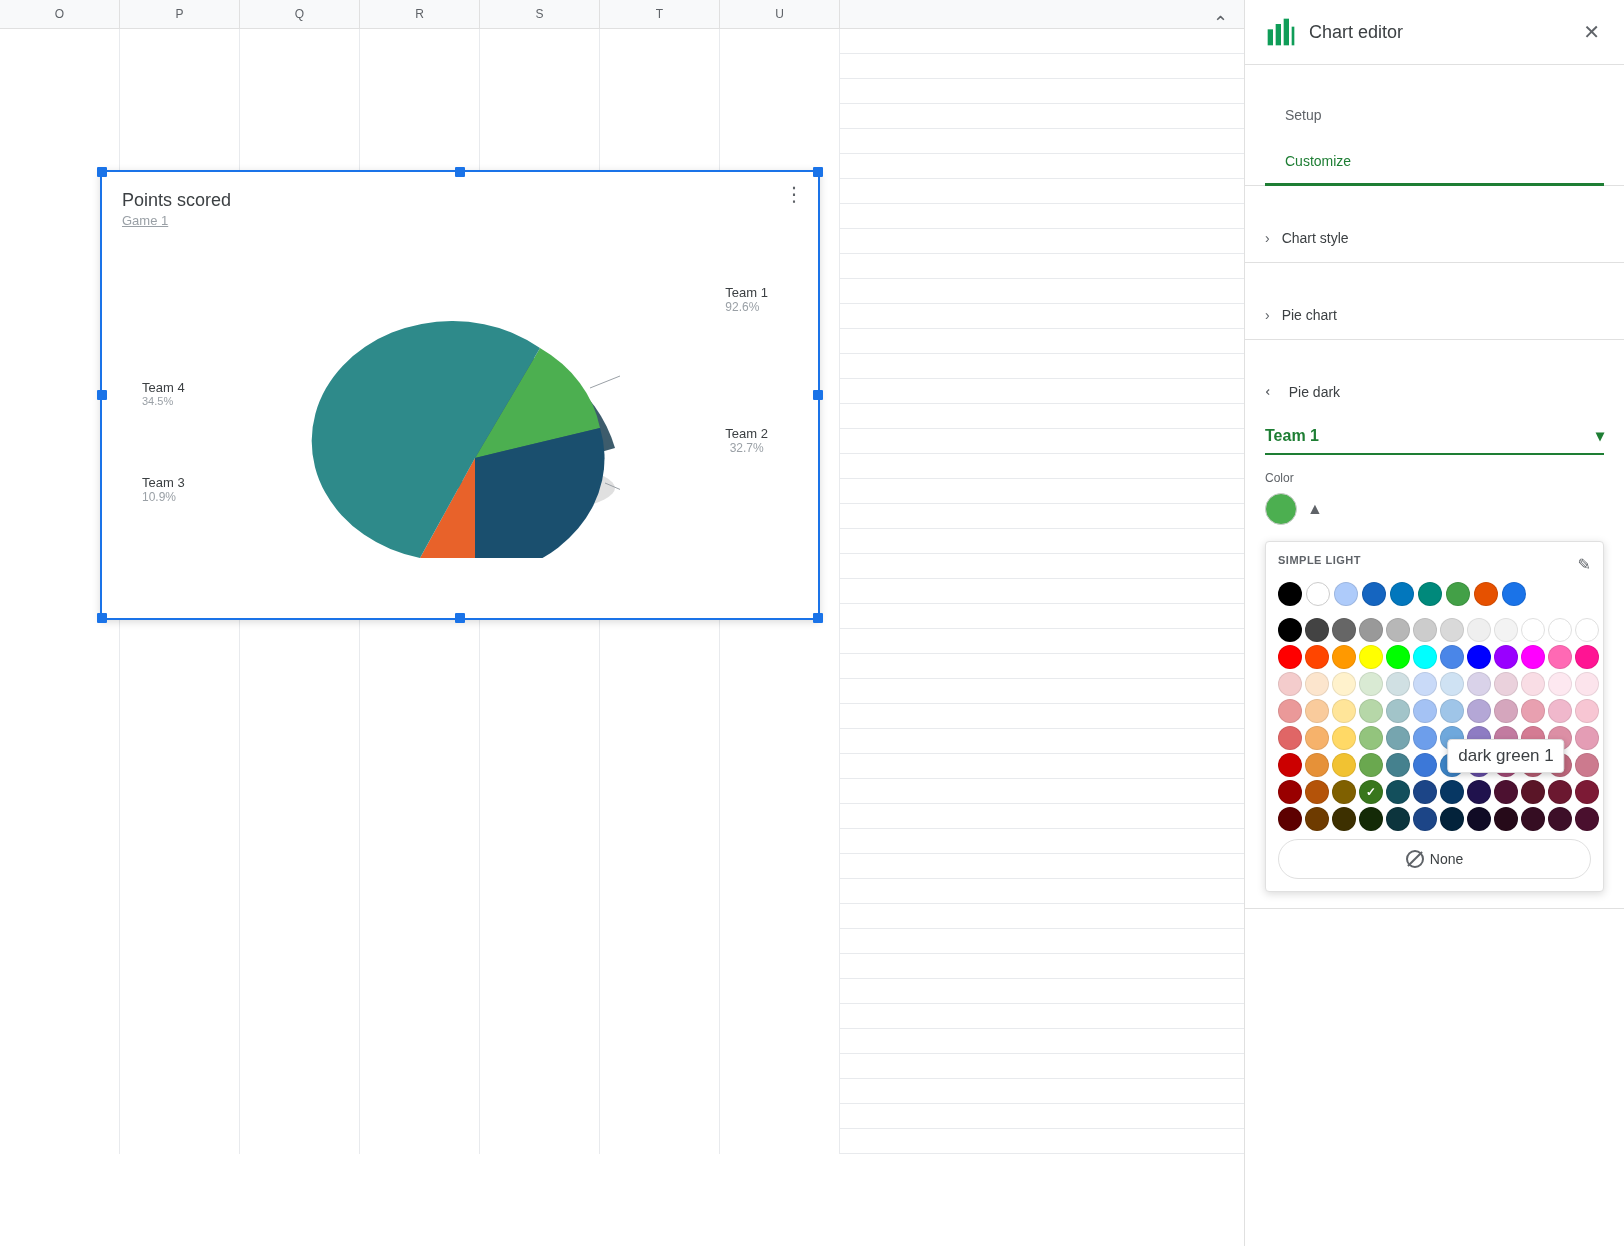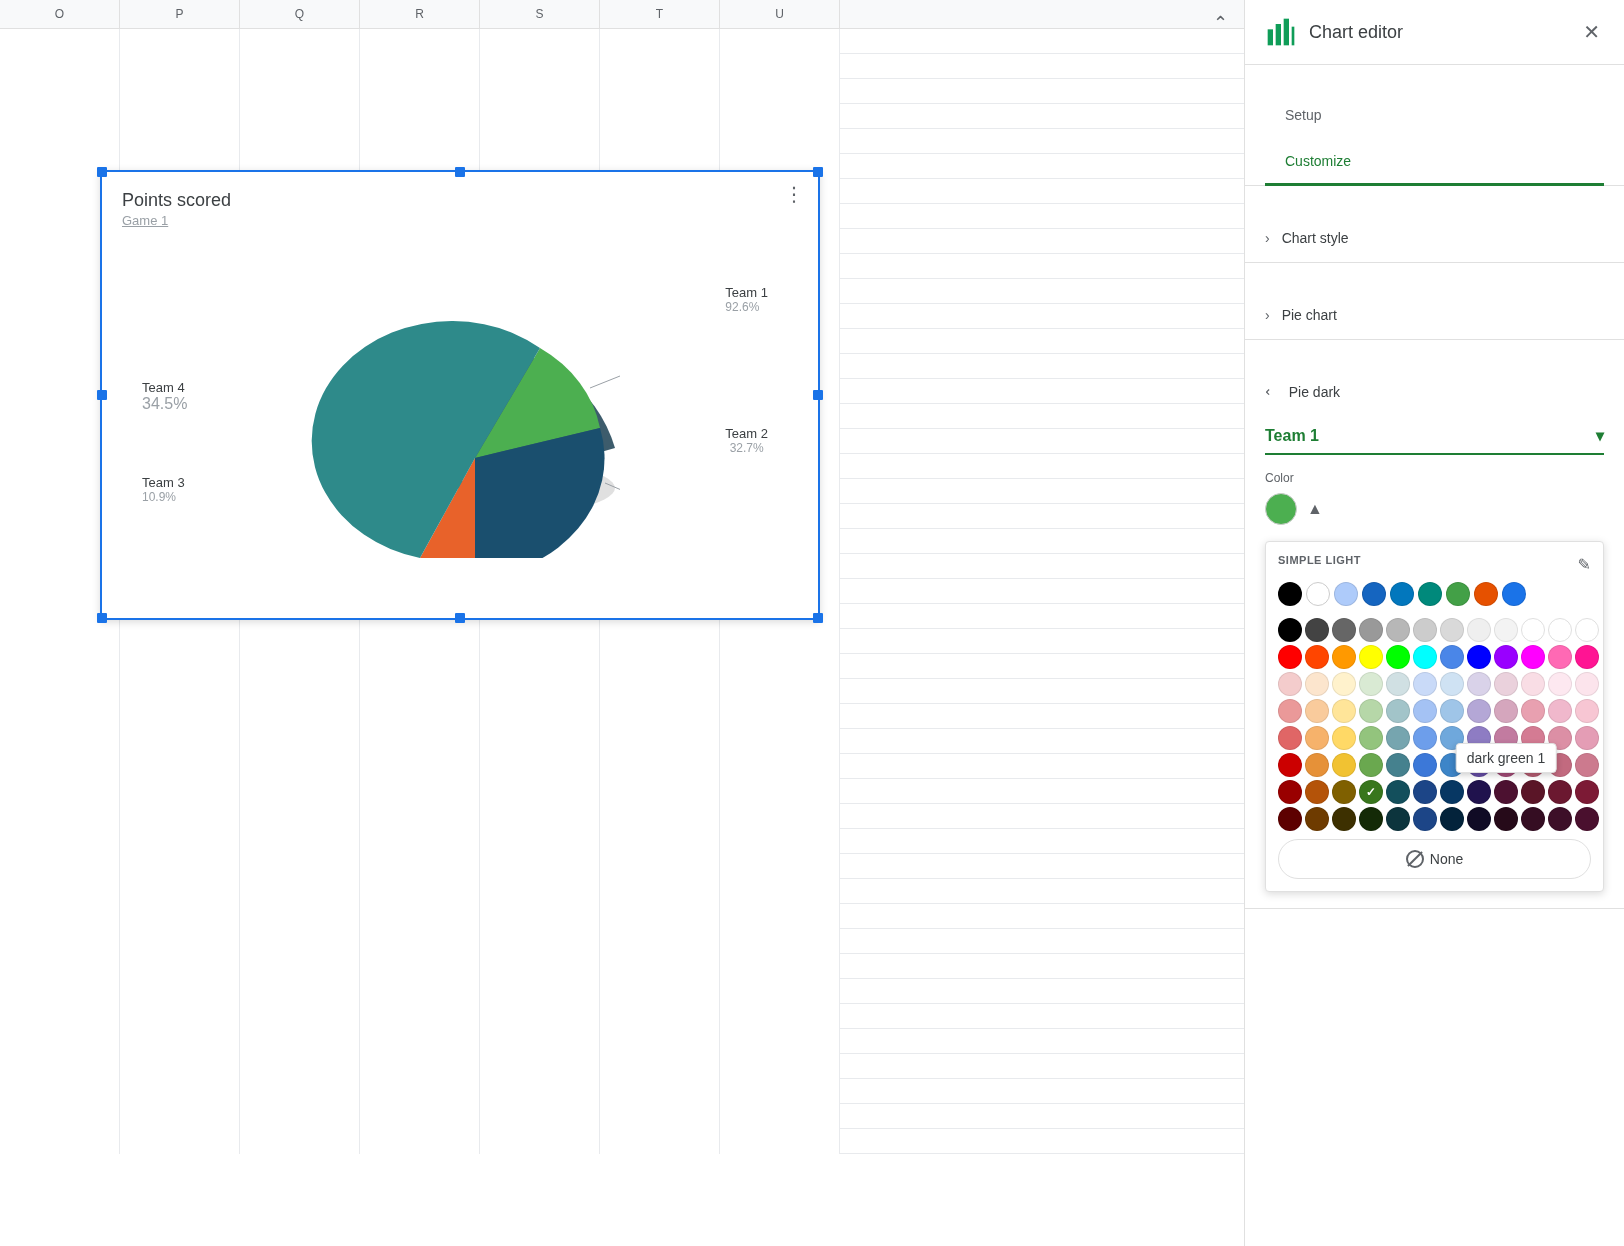--- a/index.html
+++ b/index.html
@@ -353,21 +353,21 @@
       font-size: 12px;
       font-weight: bold;
     }
 
     .tooltip-box {
       position: absolute;
       background: #fff;
       border: 1px solid #e0e0e0;
       border-radius: 4px;
       padding: 6px 10px;
-      font-size: 14px;
+      font-size: 17px;
       color: #3c4043;
       white-space: nowrap;
       box-shadow: 0 2px 6px rgba(0,0,0,0.2);
       bottom: 30px;
       left: 50%;
       transform: translateX(-50%);
       pointer-events: none;
     }
 
     .none-btn {
@@ -855,21 +855,21 @@
     <div class="chart-inner">
       <div class="chart-title">Points scored</div>
       <div class="chart-subtitle">Game 1</div>
 
       <div class="chart-menu-dots">⋮</div>
 
       <div class="pie-area">
 
         <div style="position:absolute; left:20px; top:40%;">
           <div style="font-size:13px; color:#3c4043;">Team 4</div>
-          <div style="font-size:16px; color:#9aa0a6;">34.5%</div>
+          <div style="font-size:11px; color:#9aa0a6;">34.5%</div>
         </div>
         <div style="position:absolute; left:20px; top:65%;">
           <div style="font-size:13px; color:#3c4043;">Team 3</div>
           <div style="font-size:12px; color:#9aa0a6;">10.9%</div>
         </div>
 
         <svg width="320" height="280" viewBox="-20 -10 320 260">
 
           <ellipse cx="155" cy="190" rx="140" ry="30" fill="rgba(0,0,0,0.12)"></ellipse>
 

